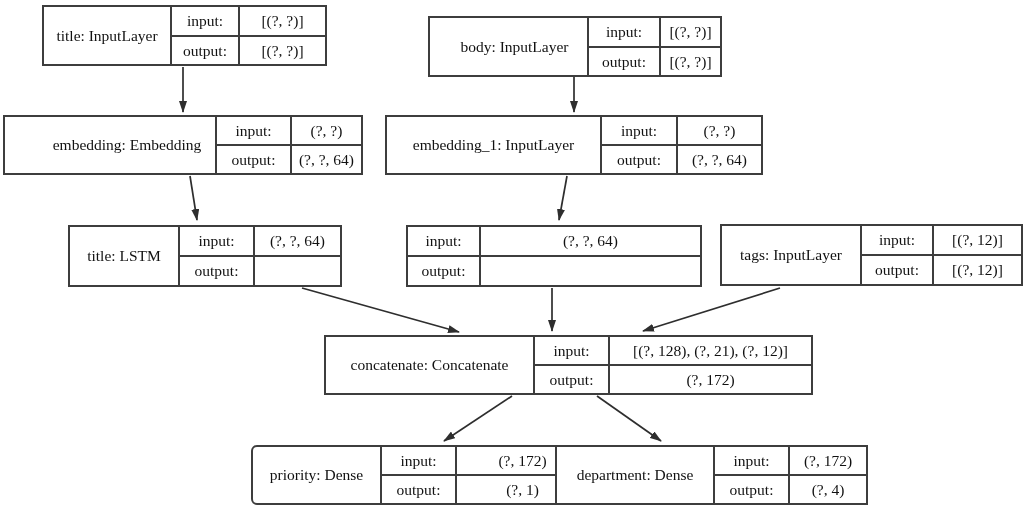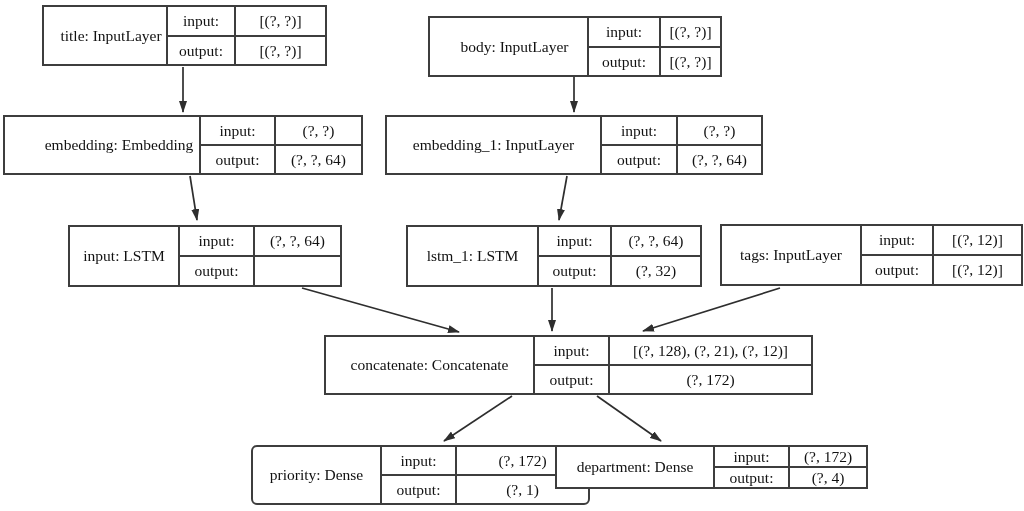--- a/index.html
+++ b/index.html
@@ -85,21 +85,21 @@
       <line x1="567" y1="176" x2="559" y2="220" marker-end="url(#arrow)"></line>
       <line x1="302" y1="288" x2="459" y2="332" marker-end="url(#arrow)"></line>
       <line x1="552" y1="288" x2="552" y2="331" marker-end="url(#arrow)"></line>
       <line x1="780" y1="288" x2="643" y2="331" marker-end="url(#arrow)"></line>
       <line x1="512" y1="396" x2="444" y2="441" marker-end="url(#arrow)"></line>
       <line x1="597" y1="396" x2="661" y2="441" marker-end="url(#arrow)"></line>
     </g>
   </svg>
 
   <div class="node" style="left:42px; top:5px; width:285px; height:61px;">
-    <div class="cell name-cell" style="width:112px;margin-left:12px;">title: InputLayer</div>
+    <div class="cell name-cell" style="width:128px;">title: InputLayer</div>
     <div class="io">
       <div class="iorow input-row">
         <div class="cell label-cell" style="width:68px;">input:</div>
         <div class="cell value-cell">[(?, ?)]</div>
       </div>
       <div class="iorow">
         <div class="cell label-cell" style="width:68px;">output:</div>
         <div class="cell value-cell">[(?, ?)]</div>
       </div>
     </div>
@@ -113,21 +113,21 @@
         <div class="cell value-cell">[(?, ?)]</div>
       </div>
       <div class="iorow">
         <div class="cell label-cell" style="width:72px;">output:</div>
         <div class="cell value-cell">[(?, ?)]</div>
       </div>
     </div>
   </div>
 
   <div class="node" style="left:3px; top:115px; width:360px; height:60px;">
-    <div class="cell name-cell" style="width:196px;padding-left:34px;">embedding: Embedding</div>
+    <div class="cell name-cell" style="width:212px;padding-left:34px;">embedding: Embedding</div>
     <div class="io">
       <div class="iorow input-row">
         <div class="cell label-cell" style="width:75px;">input:</div>
         <div class="cell value-cell">(?, ?)</div>
       </div>
       <div class="iorow">
         <div class="cell label-cell" style="width:75px;">output:</div>
         <div class="cell value-cell">(?, ?, 64)</div>
       </div>
     </div>
@@ -141,42 +141,40 @@
         <div class="cell value-cell">(?, ?)</div>
       </div>
       <div class="iorow">
         <div class="cell label-cell" style="width:76px;">output:</div>
         <div class="cell value-cell">(?, ?, 64)</div>
       </div>
     </div>
   </div>
 
   <div class="node" style="left:68px; top:225px; width:274px; height:62px;">
-    <div class="cell name-cell" style="width:110px;">input: LSTM</div>
+    <div class="cell name-cell" style="width:110px;">title: LSTM</div>
     <div class="io">
       <div class="iorow input-row">
         <div class="cell label-cell" style="width:75px;">input:</div>
         <div class="cell value-cell">(?, ?, 64)</div>
       </div>
       <div class="iorow">
         <div class="cell label-cell" style="width:75px;">output:</div>
       </div>
     </div>
   </div>
 
   <div class="node" style="left:406px; top:225px; width:296px; height:62px;">
-    <div class="cell name-cell" style="width:131px;">lstm_1: LSTM</div>
     <div class="io">
       <div class="iorow input-row">
         <div class="cell label-cell" style="width:73px;">input:</div>
         <div class="cell value-cell">(?, ?, 64)</div>
       </div>
       <div class="iorow">
         <div class="cell label-cell" style="width:73px;">output:</div>
-        <div class="cell value-cell">(?, 32)</div>
       </div>
     </div>
   </div>
 
   <div class="node" style="left:720px; top:224px; width:303px; height:62px;">
     <div class="cell name-cell" style="width:140px;text-align:right;">tags: InputLayer</div>
     <div class="io">
       <div class="iorow input-row">
         <div class="cell label-cell" style="width:72px;">input:</div>
         <div class="cell value-cell">[(?, 12)]</div>
@@ -209,21 +207,21 @@
         <div class="cell label-cell" style="width:75px;">input:</div>
         <div class="cell value-cell">(?, 172)</div>
       </div>
       <div class="iorow">
         <div class="cell label-cell" style="width:75px;">output:</div>
         <div class="cell value-cell">(?, 1)</div>
       </div>
     </div>
   </div>
 
-  <div class="node" style="left:555px; top:445px; width:313px; height:44px;">
+  <div class="node" style="left:555px; top:445px; width:313px; height:60px;">
     <div class="cell name-cell" style="width:158px;">department: Dense</div>
     <div class="io">
       <div class="iorow input-row">
         <div class="cell label-cell" style="width:75px;">input:</div>
         <div class="cell value-cell">(?, 172)</div>
       </div>
       <div class="iorow">
         <div class="cell label-cell" style="width:75px;">output:</div>
         <div class="cell value-cell">(?, 4)</div>
       </div>

